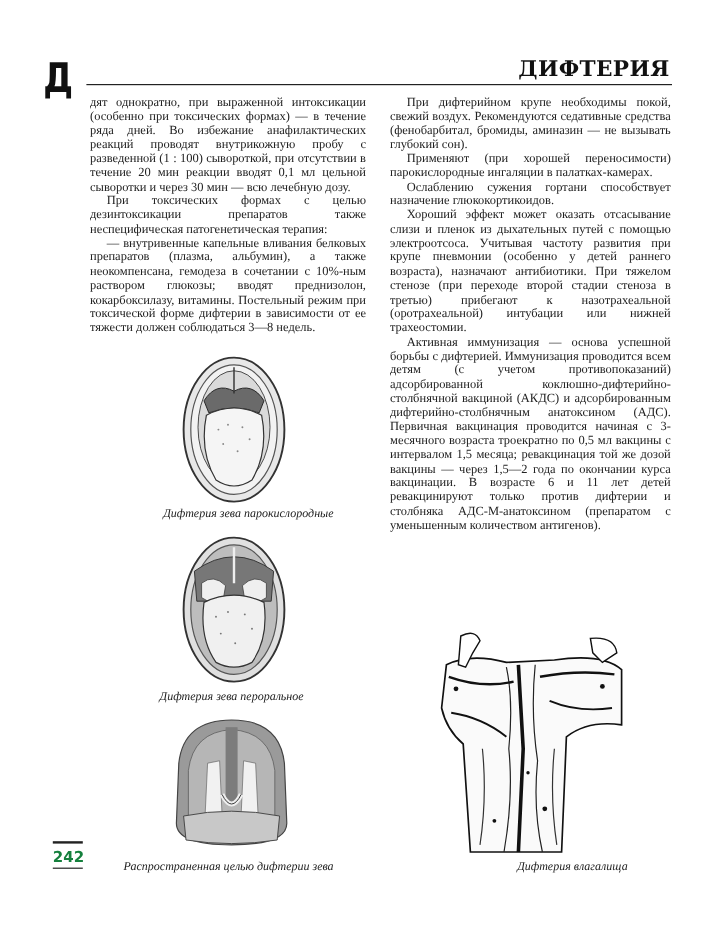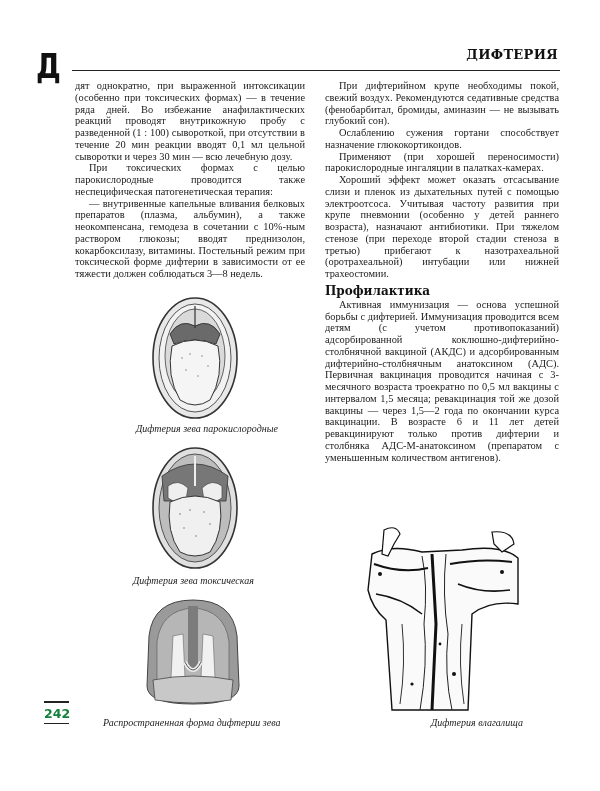--- a/index.html
+++ b/index.html
@@ -9,21 +9,21 @@
     .section-letter {
       position: absolute; left: 36px; top: 49px;
       font-family: "DejaVu Sans", sans-serif; font-weight: bold;
       font-size: 34px; line-height: 34px; color: #111; transform: scaleX(0.82); transform-origin: left top;
     }
     .header-rule {
       position: absolute; left: 72px; top: 70px; width: 488px; height: 1px; background: #222;
     }
     .running-title {
       position: absolute; right: 42px; top: 47px;
-      font-family: "DejaVu Serif", serif; font-weight: bold; font-size: 13px; letter-spacing: 0.3px; color: #111;
+      font-family: "DejaVu Serif", serif; font-weight: bold; font-size: 18px; letter-spacing: 0.3px; color: #111;
     }
 
     .col { position: absolute; font-size: 10.4px; line-height: 11.75px; text-align: justify; color: #222; }
     .col-left { left: 75px; top: 80px; width: 230px; }
     .col-right { left: 325px; top: 80px; width: 234px; }
     .col p { text-indent: 14px; }
     .col p.noindent { text-indent: 0; }
 
     .subhead {
       font-family: "DejaVu Serif", serif; font-weight: bold; font-size: 12px; line-height: 14px;
@@ -39,30 +39,29 @@
   </style>
 </head>
 <body>
 
 <div class="section-letter">Д</div>
 <div class="header-rule"></div>
 <div class="running-title">ДИФТЕРИЯ</div>
 
 <div class="col col-left">
   <p class="noindent">дят однократно, при выраженной интоксикации (особенно при токсических формах) — в течение ряда дней. Во избежание анафилактических реакций проводят внутрикожную пробу с разведенной (1 : 100) сывороткой, при отсутствии в течение 20 мин реакции вводят 0,1 мл цельной сыворотки и через 30 мин — всю лечебную дозу.</p>
-  <p>При токсических формах с целью парокислородные проводится также неспецифическая патогенетическая терапия:</p>
+  <p>При токсических формах с целью дезинтоксикации препаратов также неспецифическая патогенетическая терапия:</p>
   <p>— внутривенные капельные вливания белковых препаратов (плазма, альбумин), а также неокомпенсана, гемодеза в сочетании с 10%-ным раствором глюкозы; вводят преднизолон, кокарбоксилазу, витамины. Постельный режим при токсической форме дифтерии в зависимости от ее тяжести должен соблюдаться 3—8 недель.</p>
 </div>
 
 <div class="col col-right">
   <p>При дифтерийном крупе необходимы покой, свежий воздух. Рекомендуются седативные средства (фенобарбитал, бромиды, аминазин — не вызывать глубокий сон).</p>
+  <p>Применяют (при хорошей переносимости) парокислородные ингаляции в палатках-камерах.</p>
   <p>Ослаблению сужения гортани способствует назначение глюкокортикоидов.</p>
-  <p>Применяют (при хорошей переносимости) парокислородные ингаляции в палатках-камерах.</p>
   <p>Хороший эффект может оказать отсасывание слизи и пленок из дыхательных путей с помощью электроотсоса. Учитывая частоту развития при крупе пневмонии (особенно у детей раннего возраста), назначают антибиотики. При тяжелом стенозе (при переходе второй стадии стеноза в третью) прибегают к назотрахеальной (оротрахеальной) интубации или нижней трахеостомии.</p>
-  <div class="subhead">Профилактика</div>
   <p>Активная иммунизация — основа успешной борьбы с дифтерией. Иммунизация проводится всем детям (с учетом противопоказаний) адсорбированной коклюшно-дифтерийно-столбнячной вакциной (АКДС) и адсорбированным дифтерийно-столбнячным анатоксином (АДС). Первичная вакцинация проводится начиная с 3-месячного возраста троекратно по 0,5 мл вакцины с интервалом 1,5 месяца; ревакцинация той же дозой вакцины — через 1,5—2 года по окончании курса вакцинации. В возрасте 6 и 11 лет детей ревакцинируют только против дифтерии и столбняка АДС-М-анатоксином (препаратом с уменьшенным количеством антигенов).</p>
 </div>
 
 <div class="figure" style="left:150px; top:296px; width:90px; height:125px;">
   <svg width="90" height="125" viewBox="0 0 90 125">
     <ellipse cx="45" cy="62" rx="42" ry="60" fill="#e8e8e8" stroke="#333" stroke-width="1.6"></ellipse>
     <ellipse cx="45" cy="62" rx="36" ry="54" fill="#f2f2f2" stroke="#555" stroke-width="1"></ellipse>
     <ellipse cx="45" cy="60" rx="30" ry="47" fill="#dadada" stroke="#444" stroke-width="0.8"></ellipse>
     <path d="M20 38 Q30 22 45 30 Q60 22 70 38 L66 48 Q45 40 24 48 Z" fill="#6a6a6a" stroke="#222" stroke-width="0.8"></path>
     <line x1="45" y1="10" x2="45" y2="32" stroke="#333" stroke-width="1.2"></line>
@@ -91,35 +90,35 @@
     <g fill="#777">
       <circle cx="30" cy="68" r="0.8"></circle>
         <circle cx="40" cy="64" r="0.8"></circle>
         <circle cx="54" cy="66" r="0.8"></circle>
       <circle cx="60" cy="78" r="0.8"></circle>
         <circle cx="34" cy="82" r="0.8"></circle>
         <circle cx="46" cy="90" r="0.8"></circle>
     </g>
   </svg>
 </div>
-<div class="fig-caption" style="left:133px; top:575px;">Дифтерия зева токсическая</div>
+<div class="fig-caption" style="left:133px; top:575px;">Дифтерия зева пероральное</div>
 
 <div class="figure" style="left:143px; top:596px; width:100px; height:112px;">
   <svg width="100" height="112" viewBox="0 0 100 112">
     <path d="M6 40 Q10 4 50 4 Q90 4 94 40 L96 90 Q96 108 50 108 Q4 108 4 90 Z" fill="#9a9a9a" stroke="#444" stroke-width="1"></path>
     <path d="M14 46 Q18 14 50 12 Q82 14 86 46 L86 86 L14 86 Z" fill="#b6b6b6" stroke="#555" stroke-width="0.6"></path>
     <rect x="45" y="10" width="10" height="64" fill="#7c7c7c"></rect>
     <path d="M30 40 L40 38 L42 82 L28 82 Z" fill="#f1f1f1" stroke="#555" stroke-width="0.5"></path>
     <path d="M60 38 L70 40 L72 82 L58 82 Z" fill="#f1f1f1" stroke="#555" stroke-width="0.5"></path>
     <path d="M42 66 Q50 82 58 66" fill="none" stroke="#eee" stroke-width="4"></path>
     <path d="M42 66 Q50 82 58 66" fill="none" stroke="#333" stroke-width="0.8"></path>
     <path d="M10 84 Q50 76 90 84 L88 104 Q50 110 12 104 Z" fill="#c8c8c8" stroke="#444" stroke-width="0.8"></path>
   </svg>
 </div>
-<div class="fig-caption" style="left:103px; top:717px;">Распространенная форма дифтерии зева</div>
+<div class="fig-caption" style="left:103px; top:717px;">Распространенная целью дифтерии зева</div>
 
 <div class="figure" style="left:362px; top:524px; width:160px; height:188px;">
   <svg width="160" height="188" viewBox="0 0 160 188">
     <path d="M6 66 L10 30 Q30 20 60 28 L100 26 Q140 20 156 34 L156 80 Q128 76 110 90 L106 186 L30 186 L24 96 Q10 84 6 66 Z" fill="#fafafa" stroke="#111" stroke-width="1.4"></path>
     <path d="M22 6 Q34 0 38 10 L32 20 L26 32 L20 30 Z" fill="#fff" stroke="#111" stroke-width="1.2"></path>
     <path d="M130 8 Q150 6 152 20 L140 28 L132 20 Z" fill="#fff" stroke="#111" stroke-width="1.2"></path>
     <path d="M70 30 L74 100 L70 186" fill="none" stroke="#111" stroke-width="3"></path>
     <path d="M60 32 Q66 60 62 100 Q66 140 58 186" fill="none" stroke="#222" stroke-width="1"></path>
     <path d="M84 30 Q80 70 86 110 Q82 150 90 186" fill="none" stroke="#222" stroke-width="1"></path>
     <path d="M12 40 Q40 50 66 44" fill="none" stroke="#111" stroke-width="2"></path>

